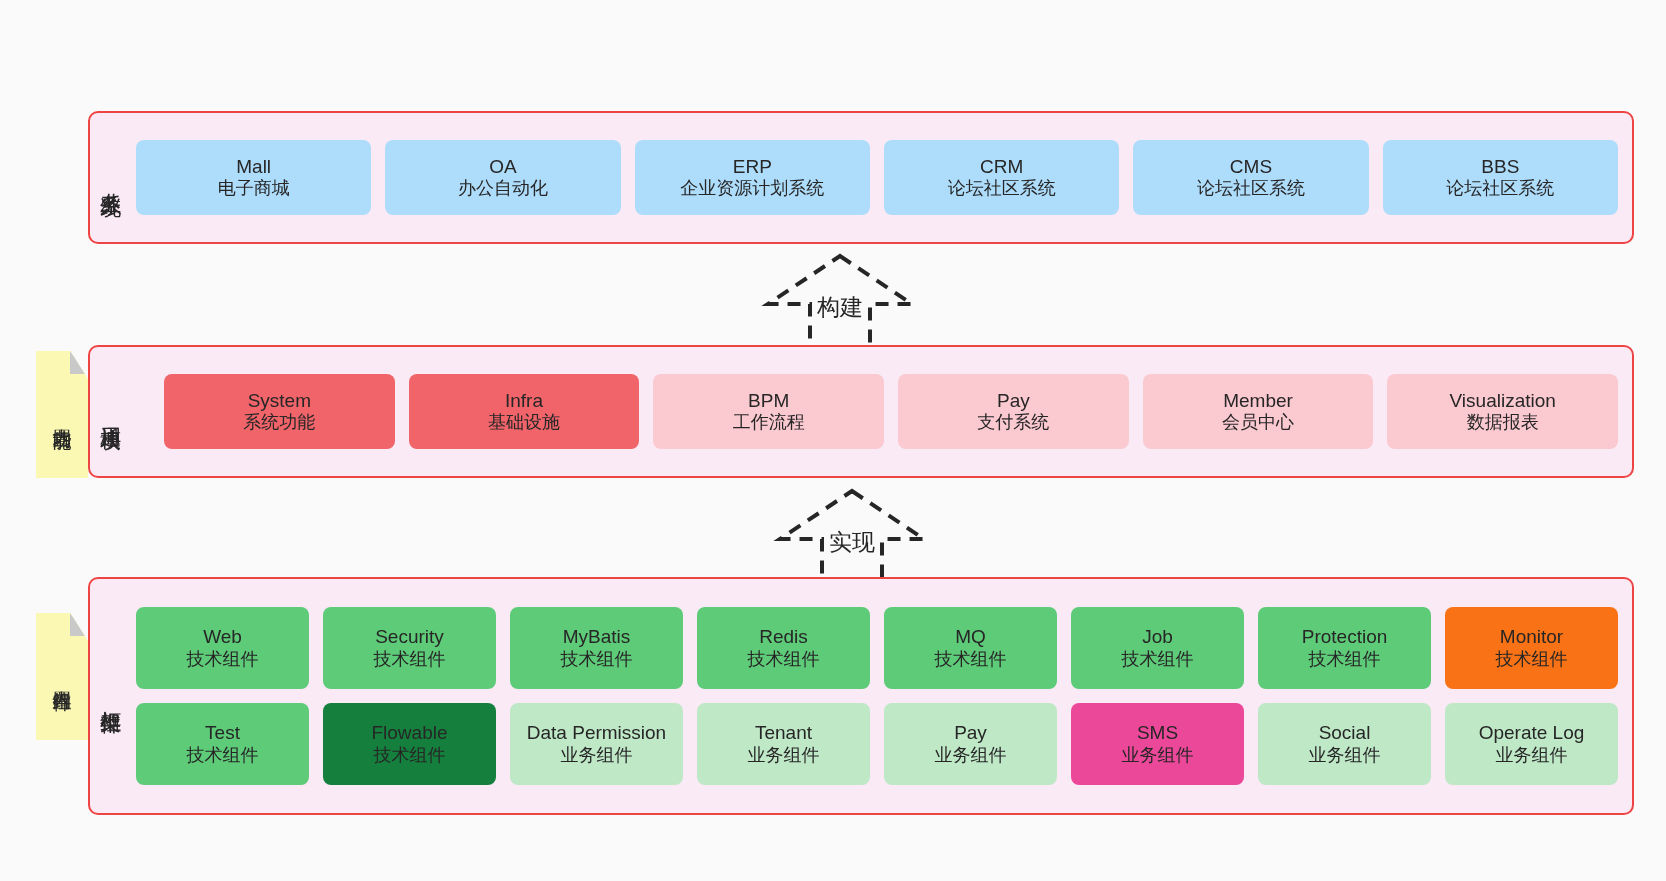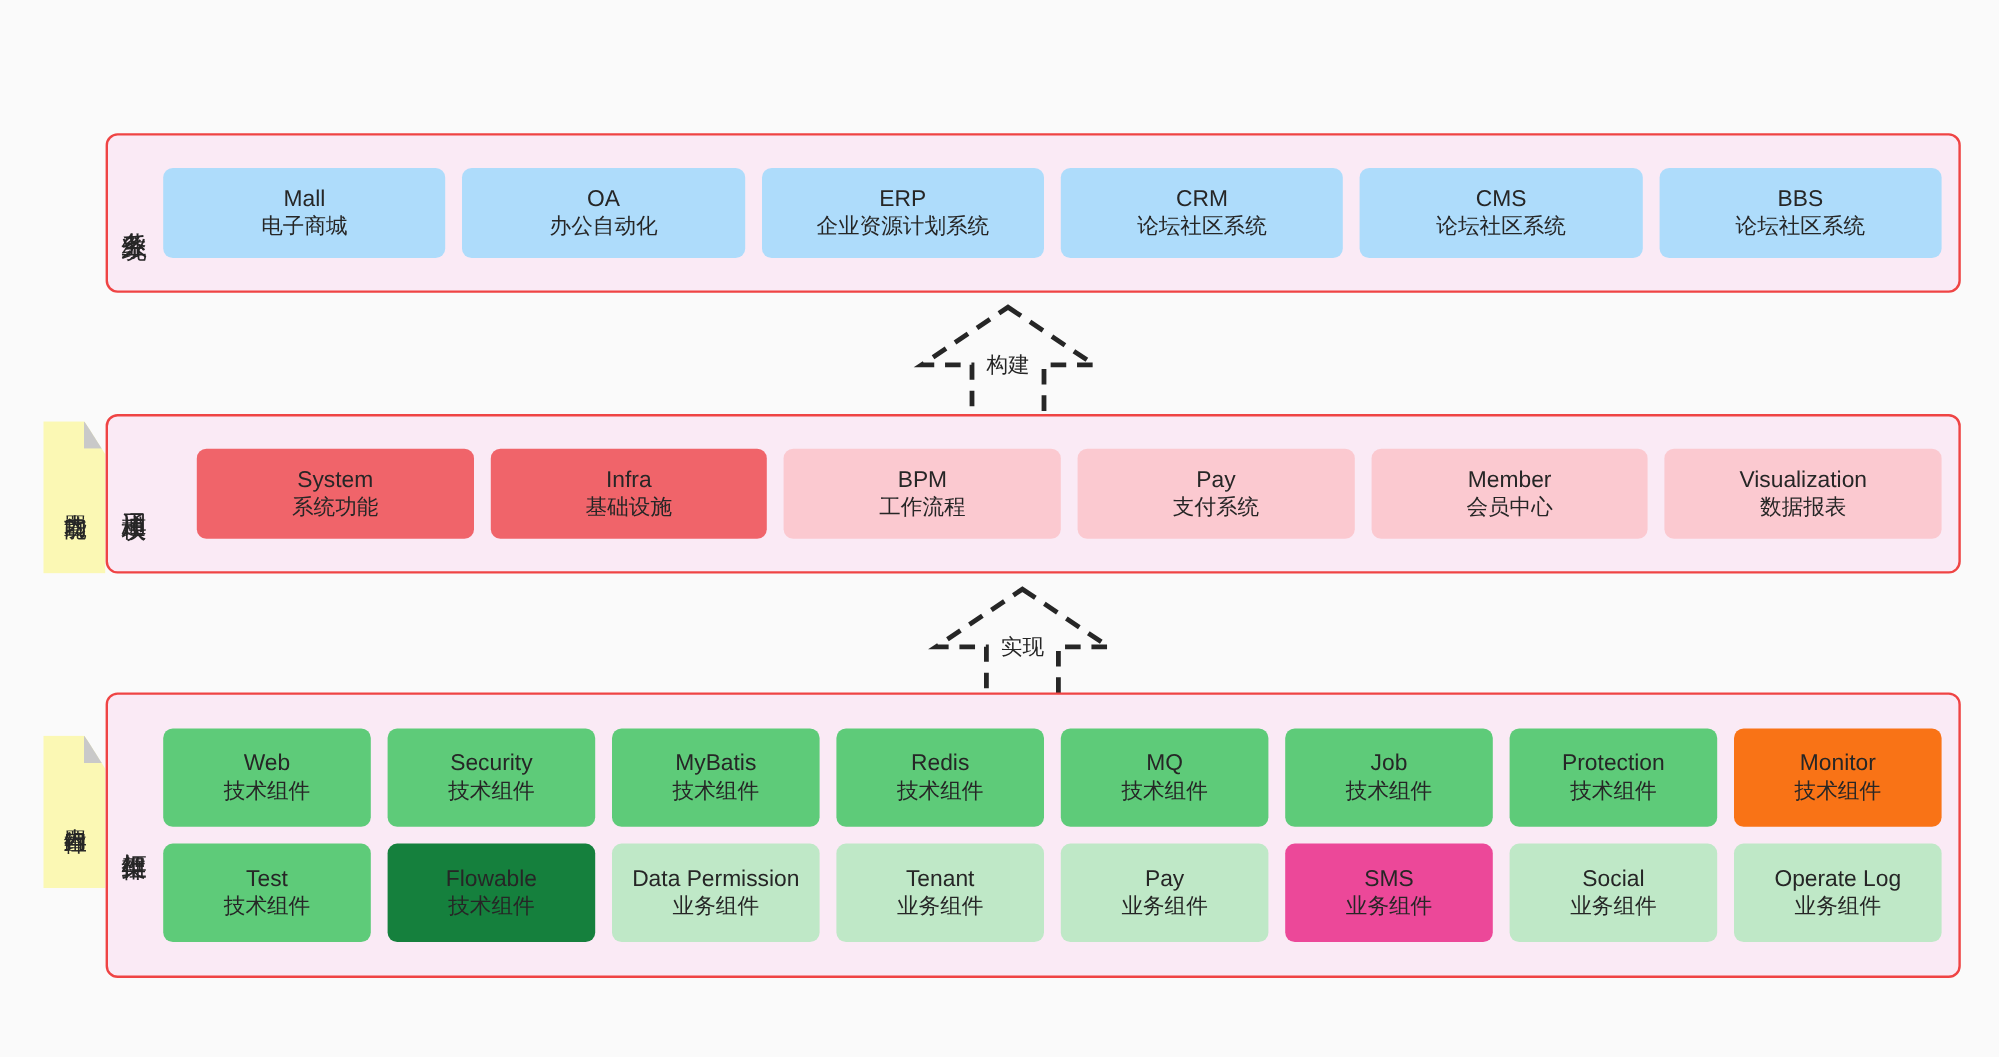--- a/index.html
+++ b/index.html
@@ -111,21 +111,21 @@
     position: absolute;
     width: 160px;
     height: 96px;
   }
   .connector svg { display: block; overflow: visible; }
   .connector .conn-label {
     position: absolute;
     left: 0; right: 0;
     top: 38px;
     text-align: center;
-    font-size: 18px;
+    font-size: 23px;
     color: #262626;
     user-select: none;
   }
   #connector-build  { left: 760px; top: 254px; }
   #connector-impl   { left: 772px; top: 489px; }
 </style>
 </head>
 <body>
 
 <div id="canvas">

